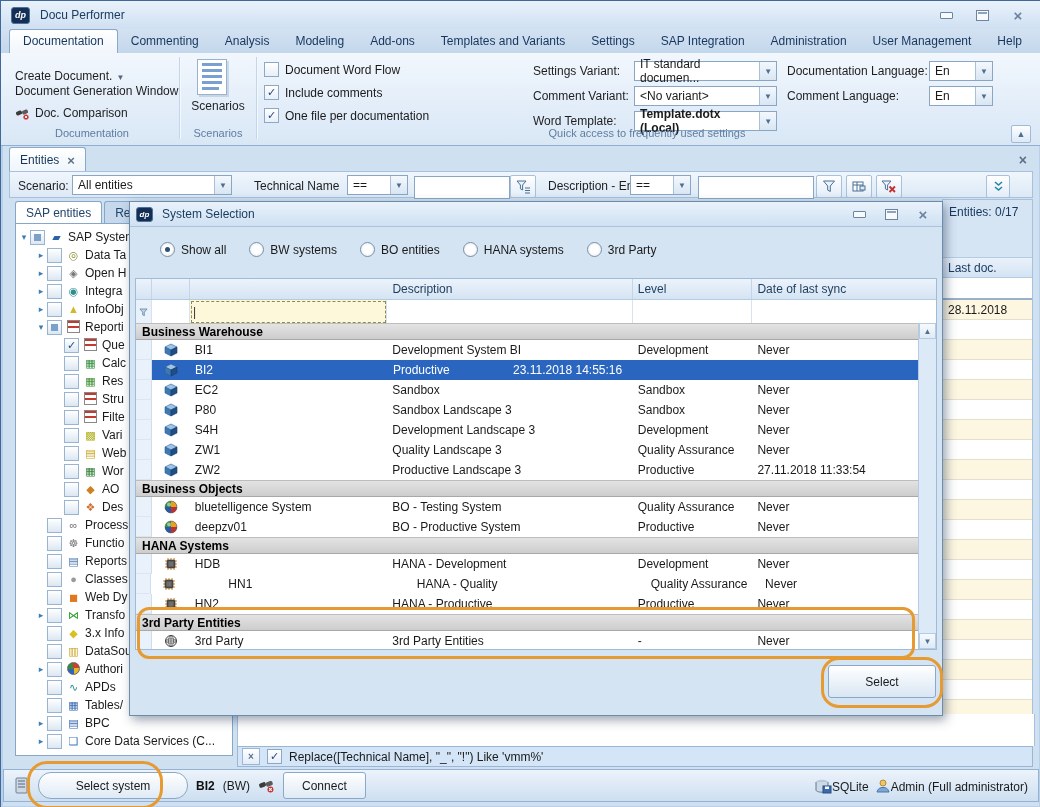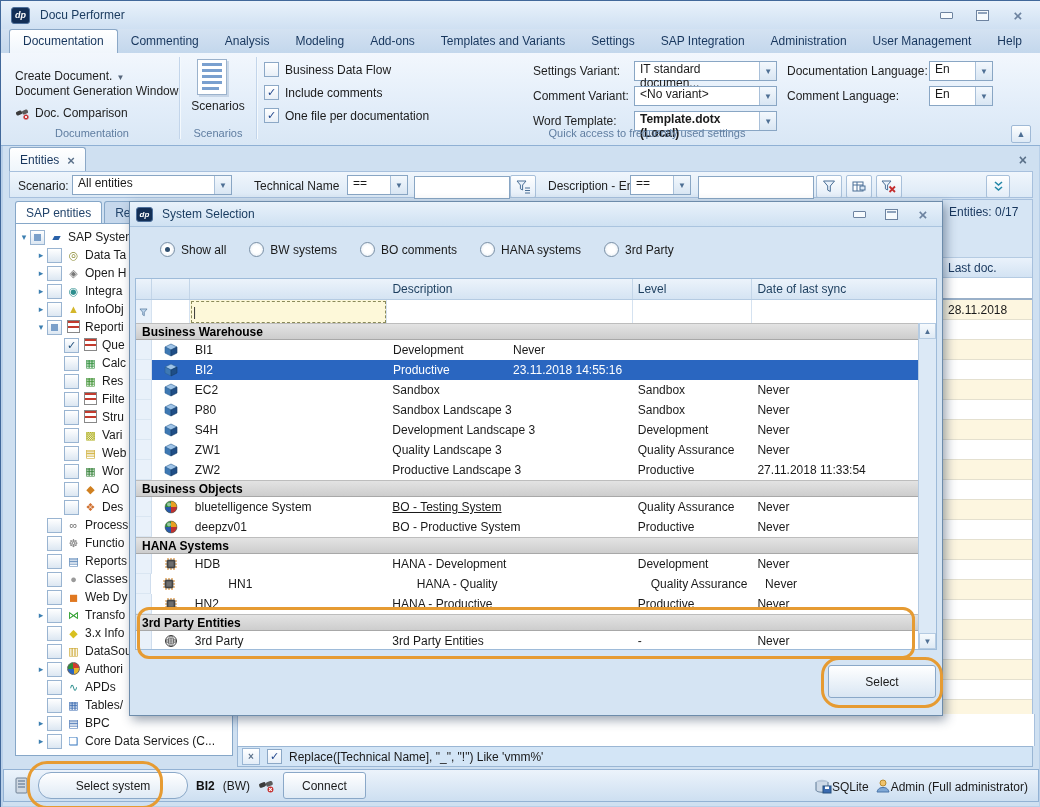--- a/index.html
+++ b/index.html
@@ -24,21 +24,21 @@
   
   .ribbon{position:absolute;left:0;top:52px;width:100%;height:92px;background:linear-gradient(#f2f7fd,#e2edf9 60%,#d9e7f5);border-bottom:1px solid #8fb0d4;}
   .rsep{position:absolute;top:4px;height:82px;width:1px;background:#c3d5ea;box-shadow:1px 0 0 #f4f9fd;}
   .ritem{position:absolute;color:#1e1e1e;white-space:nowrap;}
   .rfooter{position:absolute;top:74px;color:#5f7da0;text-align:center;font-size:11px;}
   .ddarrow{color:#55657a;font-size:8px;margin-left:4px;}
   .bigdoc{position:absolute;left:196px;top:6px;width:28px;height:34px;background:#fff;border:1px solid #9bb2cc;box-shadow:2px 2px 0 rgba(140,165,195,.35);}
   .bigdoc i{display:block;height:3px;background:#7aa0cf;margin:3px 4px 0 4px;}
   .cbrow{position:absolute;display:flex;align-items:center;gap:6px;}
   .cb{width:13px;height:13px;background:linear-gradient(#ffffff,#e8eff7);border:1px solid #8ca8c6;display:flex;align-items:center;justify-content:center;font-size:11px;font-weight:bold;color:#21468b;line-height:1;}
-  .combo{position:absolute;height:20px;background:#fff;border:1px solid #89a6c4;display:flex;align-items:flex-start;padding-left:5px;box-sizing:border-box;}
+  .combo{position:absolute;height:20px;background:#fff;border:1px solid #89a6c4;display:flex;align-items:center;padding-left:5px;box-sizing:border-box;}
   .combo .dd{margin-left:auto;width:16px;height:100%;background:linear-gradient(#f3f8fd,#d9e6f3);border-left:1px solid #a9c0d9;display:flex;align-items:center;justify-content:center;color:#4e6f94;font-size:8px;}
   .rlabel{position:absolute;color:#1e1e1e;}
   .chevbtn{position:absolute;width:18px;height:16px;border:1px solid #9fb9d6;border-radius:2px;background:linear-gradient(#fdfefe,#dde9f5);color:#4e6f94;font-size:9px;display:flex;align-items:center;justify-content:center;}
 
   
   .doctabrow{position:absolute;left:0;top:145px;width:100%;height:25px;}
   .doctab{position:absolute;left:8px;top:1px;height:24px;background:linear-gradient(#ffffff,#eef5fb);border:1px solid #8ba8c7;border-bottom:none;border-radius:3px 3px 0 0;display:flex;align-items:center;padding:0 10px;gap:8px;color:#17365d;}
   .tabclose{color:#5b718a;font-weight:bold;font-size:13px;line-height:1;}
   .rowclose{position:absolute;right:14px;top:6px;color:#5b718a;font-weight:bold;font-size:14px;}
 
@@ -175,21 +175,21 @@
         <i style="width:60%;"></i>
       </div>
     <div class="ritem" style="left:179px;top:46px;width:76px;text-align:center;">Scenarios</div>
     <div class="rfooter" style="left:179px;width:76px;">Scenarios</div>
 
     <div class="rsep" style="left:255px;"></div>
 
     <div id="ribbon-options">
         <div class="cbrow" style="left: 263px; top: 9px;">
           <div class="cb"></div>
-          <div>Business Data Flow</div>
+          <div>Document Word Flow</div>
         </div>
         <div class="cbrow" style="left: 263px; top: 32px;">
           <div class="cb">✓</div>
           <div>Include comments</div>
         </div>
         <div class="cbrow" style="left: 263px; top: 55px;">
           <div class="cb">✓</div>
           <div>One file per documentation</div>
         </div>
       </div>
@@ -341,27 +341,27 @@
       <div class="trow" style="padding-left: 36px;">
         <span class="texp"></span>
         <div class="tcb "></div>
         <span class="ticon" style="color: rgb(58, 143, 46);">▦</span>
         <span class="tlabel">Res</span>
       </div>
       <div class="trow" style="padding-left: 36px;">
         <span class="texp"></span>
         <div class="tcb "></div>
         <span class="ticon"><i class="tbl-icon"></i></span>
+        <span class="tlabel">Stru</span>
+      </div>
+      <div class="trow" style="padding-left: 36px;">
+        <span class="texp"></span>
+        <div class="tcb "></div>
+        <span class="ticon"><i class="tbl-icon"></i></span>
         <span class="tlabel">Filte</span>
-      </div>
-      <div class="trow" style="padding-left: 36px;">
-        <span class="texp"></span>
-        <div class="tcb "></div>
-        <span class="ticon"><i class="tbl-icon"></i></span>
-        <span class="tlabel">Stru</span>
       </div>
       <div class="trow" style="padding-left: 36px;">
         <span class="texp"></span>
         <div class="tcb "></div>
         <span class="ticon" style="color: rgb(176, 176, 32);">▩</span>
         <span class="tlabel">Vari</span>
       </div>
       <div class="trow" style="padding-left: 36px;">
         <span class="texp"></span>
         <div class="tcb "></div>
@@ -523,21 +523,21 @@
         <div class="radio">
           <span class="rdot sel"></span>
           <span>Show all</span>
         </div>
         <div class="radio">
           <span class="rdot"></span>
           <span>BW systems</span>
         </div>
         <div class="radio">
           <span class="rdot"></span>
-          <span>BO comments</span>
+          <span>BO entities</span>
         </div>
         <div class="radio">
           <span class="rdot"></span>
           <span>HANA systems</span>
         </div>
         <div class="radio">
           <span class="rdot"></span>
           <span>3rd Party</span>
         </div>
       </div>
@@ -568,20 +568,21 @@
           <div class="grow">
             <div class="gc gc-gutter" style="width: 16px;"></div>
             <div class="gc gc-icon" style="width: 38px;">
               <svg width="14" height="14" viewBox="0 0 14 14">
                 <polygon points="7,1 13,4 7,7 1,4" fill="#9fc4e8" stroke="#2b5f94" stroke-width=".6"></polygon>
                 <polygon points="1,4 7,7 7,13 1,10" fill="#3e79b4" stroke="#2b5f94" stroke-width=".6"></polygon>
                 <polygon points="13,4 7,7 7,13 13,10" fill="#1f4e86" stroke="#163a63" stroke-width=".6"></polygon>
               </svg>
             </div>
             <div class="gc" style="width: 198px;">BI1</div>
+            <div class="gc" style="width: 246px;">Development System BI</div>
             <div class="gc" style="width: 120px;">Development</div>
             <div class="gc" style="width: 167px;">Never</div>
           </div>
           <div class="grow sel">
             <div class="gc gc-gutter" style="width: 16px;"></div>
             <div class="gc gc-icon" style="width: 38px;">
               <svg width="14" height="14" viewBox="0 0 14 14">
                 <polygon points="7,1 13,4 7,7 1,4" fill="#9fc4e8" stroke="#2b5f94" stroke-width=".6"></polygon>
                 <polygon points="1,4 7,7 7,13 1,10" fill="#3e79b4" stroke="#2b5f94" stroke-width=".6"></polygon>
                 <polygon points="13,4 7,7 7,13 13,10" fill="#1f4e86" stroke="#163a63" stroke-width=".6"></polygon>
@@ -668,21 +669,21 @@
               <svg width="14" height="14" viewBox="0 0 14 14">
                 <circle cx="7" cy="7" r="6" fill="#2e8b3a"></circle>
                 <path d="M7 1a6 6 0 0 1 6 6H7z" fill="#e8a020"></path>
                 <path d="M13 7a6 6 0 0 1-6 6V7z" fill="#c03030"></path>
                 <path d="M7 13a6 6 0 0 1-6-6h6z" fill="#2858a8"></path>
                 <circle cx="7" cy="7" r="6" fill="none" stroke="#555" stroke-width=".5"></circle>
                 <circle cx="5" cy="4.5" r="2" fill="rgba(255,255,255,.5)"></circle>
               </svg>
             </div>
             <div class="gc" style="width: 198px;">bluetelligence System</div>
-            <div class="gc" style="width: 246px; text-decoration: underline;">BO - Testing System</div>
+            <div class="gc" style="width: 246px;">BO - Testing System</div>
             <div class="gc" style="width: 120px;">Quality Assurance</div>
             <div class="gc" style="width: 167px;">Never</div>
           </div>
           <div class="grow">
             <div class="gc gc-gutter" style="width: 16px;"></div>
             <div class="gc gc-icon" style="width: 38px;">
               <svg width="14" height="14" viewBox="0 0 14 14">
                 <circle cx="7" cy="7" r="6" fill="#2e8b3a"></circle>
                 <path d="M7 1a6 6 0 0 1 6 6H7z" fill="#e8a020"></path>
                 <path d="M13 7a6 6 0 0 1-6 6V7z" fill="#c03030"></path>

